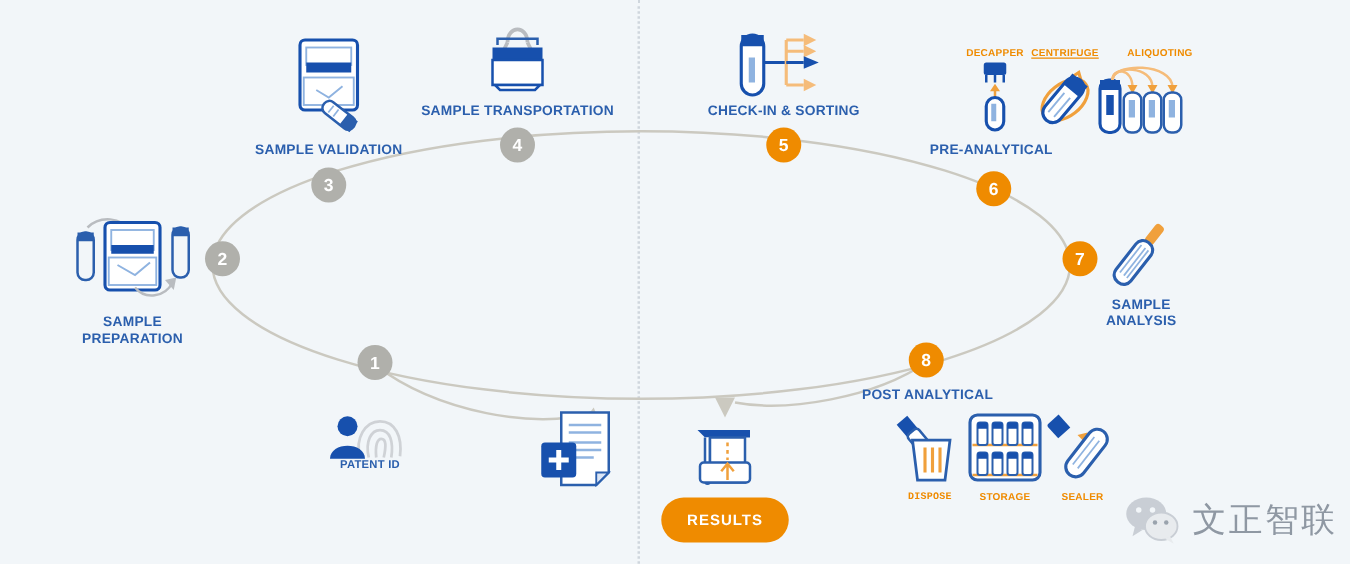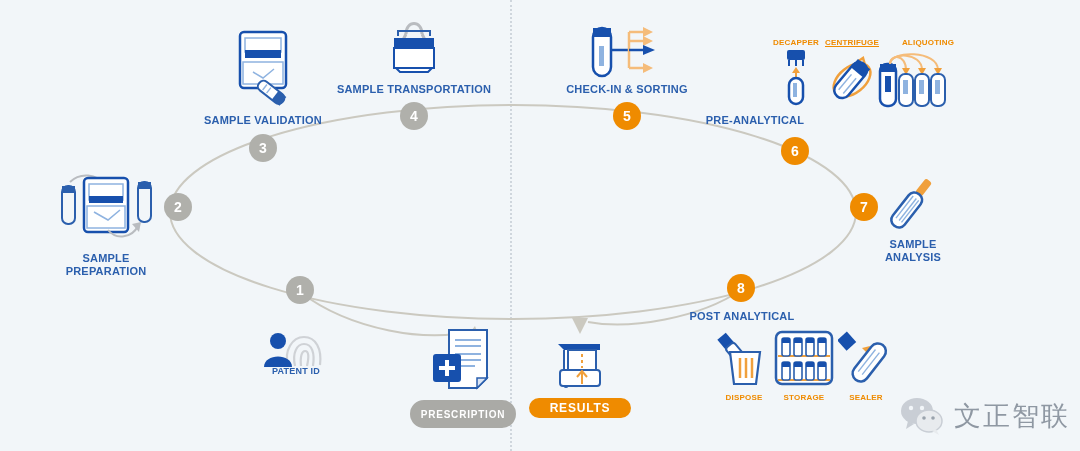--- a/index.html
+++ b/index.html
@@ -274,35 +274,34 @@
   </div>
   <div class="node orange" style="left:741px;top:288px;width:28px;height:28px;font-size:14px;">
     <span>8</span>
   </div>
 
   <div class="lbl" style="left:106px;top:252px;font-size:11px;">SAMPLE
 PREPARATION</div>
   <div class="lbl" style="left:263px;top:114px;font-size:11px;">SAMPLE VALIDATION</div>
   <div class="lbl" style="left:414px;top:83px;font-size:11px;">SAMPLE TRANSPORTATION</div>
   <div class="lbl" style="left:627px;top:83px;font-size:11px;">CHECK-IN &amp; SORTING</div>
-  <div class="lbl" style="left:755px;top:114px;font-size:11px;">PRE-ANALYTICAL</div>
+  <div class="lbl" style="left:793px;top:114px;font-size:11px;">PRE-ANALYTICAL</div>
   <div class="lbl" style="left:913px;top:238px;font-size:11px;">SAMPLE
 ANALYSIS</div>
   <div class="lbl" style="left:742px;top:310px;font-size:11px;">POST ANALYTICAL</div>
   <div class="lbl" style="left:296px;top:366px;font-size:9px;">PATENT ID</div>
 
   <div class="lbl sub" style="left:796px;top:38px;font-size:8px;">DECAPPER</div>
   <div class="lbl sub" style="left:852px;top:38px;font-size:8px;text-decoration:underline;">CENTRIFUGE</div>
   <div class="lbl sub" style="left:913px;top:38px;font-size:8px;margin-left:15px;">ALIQUOTING</div>
-  <div class="lbl sub" style="left:744px;top:393px;font-size:8px;">DISPOSE</div>
+  <div class="lbl sub" style="left:744px;top:393px;font-size:8px;font-family:Liberation Mono, monospace;">DISPOSE</div>
   <div class="lbl sub" style="left:804px;top:393px;font-size:8px;">STORAGE</div>
   <div class="lbl sub" style="left:866px;top:393px;font-size:8px;">SEALER</div>
 
-  <div class="pill gray" style="left:463px;top:400px;width:106px;height:28px;font-size:10px;">PRESCRIPTION</div>
-  <div class="pill orange" style="left:580px;top:398px;width:102px;height:20px;font-size:12px;">RESULTS</div>
+  <div class="pill orange" style="left:580px;top:398px;width:102px;height:36px;font-size:12px;">RESULTS</div>
 
   <div class="wm">
     <svg width="44" height="38">
       <ellipse cx="17" cy="14" rx="16" ry="13" fill="#c9ced5"></ellipse>
       <path d="M8 24 L6 32 L14 27 Z" fill="#c9ced5"></path>
       <circle cx="11" cy="11" r="2.2" fill="#f2f6f9"></circle>
       <circle cx="22" cy="11" r="2.2" fill="#f2f6f9"></circle>
       <ellipse cx="29" cy="24" rx="13" ry="11" fill="#e8ebee" stroke="#c9ced5" stroke-width="1.5"></ellipse>
       <path d="M36 32 L39 38 L32 34 Z" fill="#e8ebee"></path>
       <circle cx="24" cy="21" r="1.8" fill="#9aa3ad"></circle>

